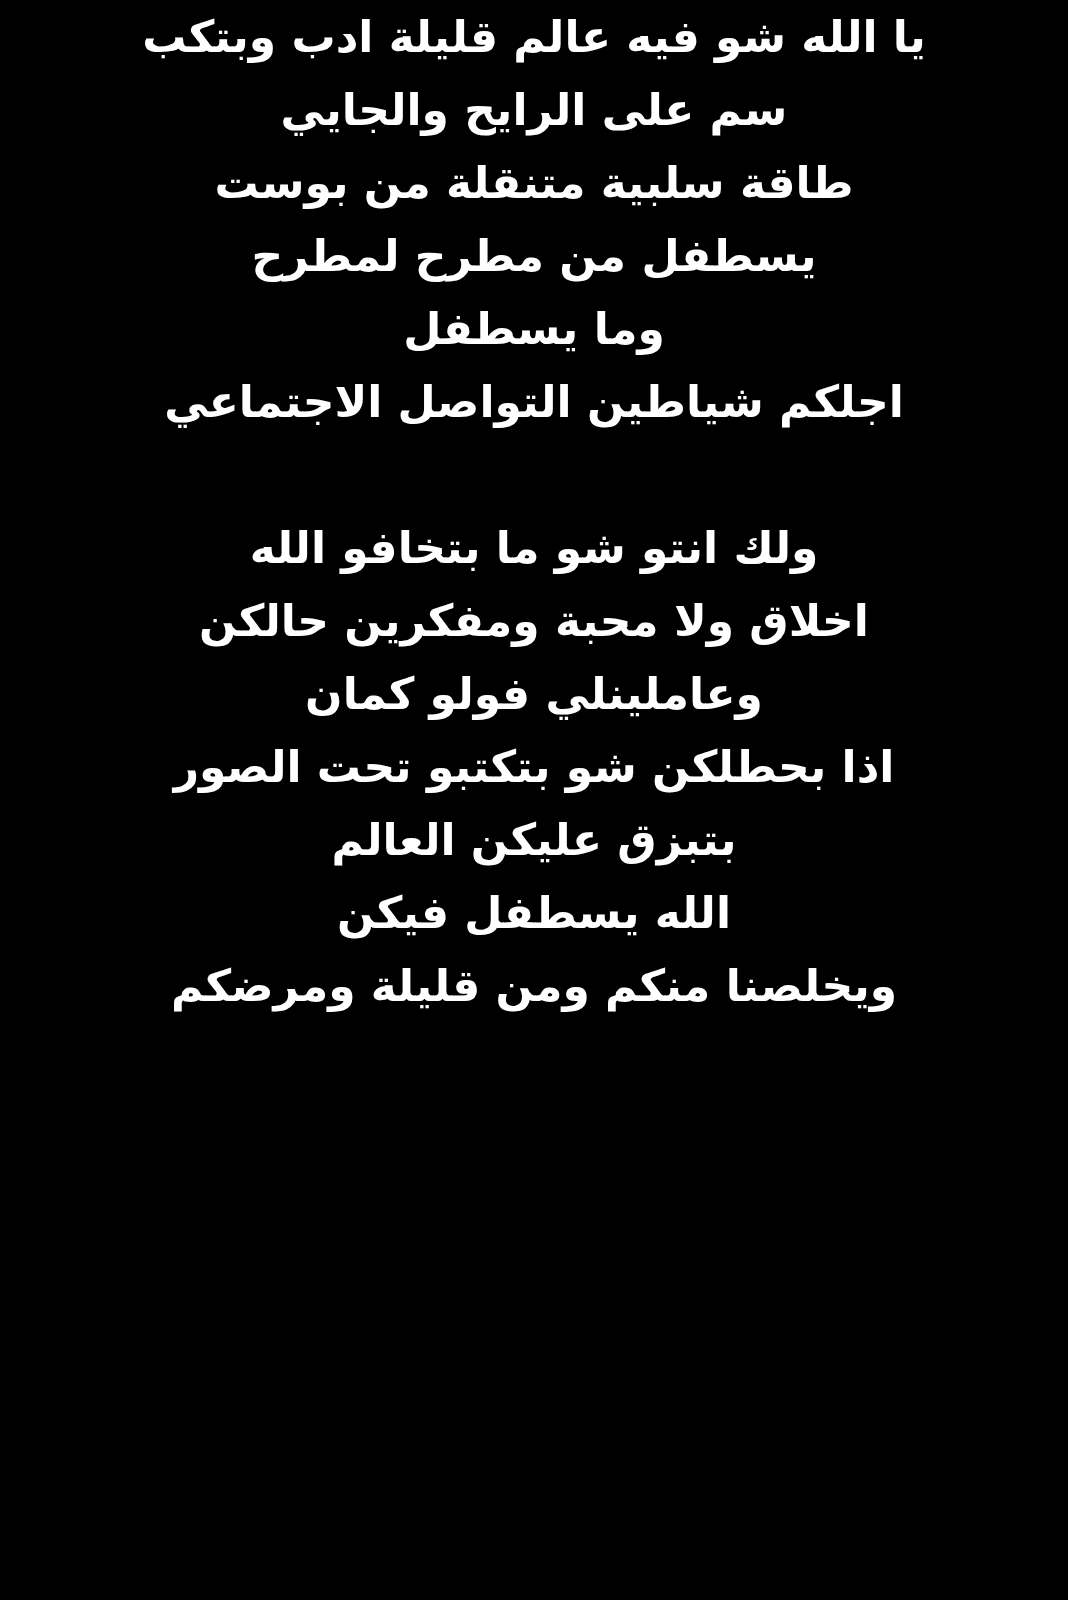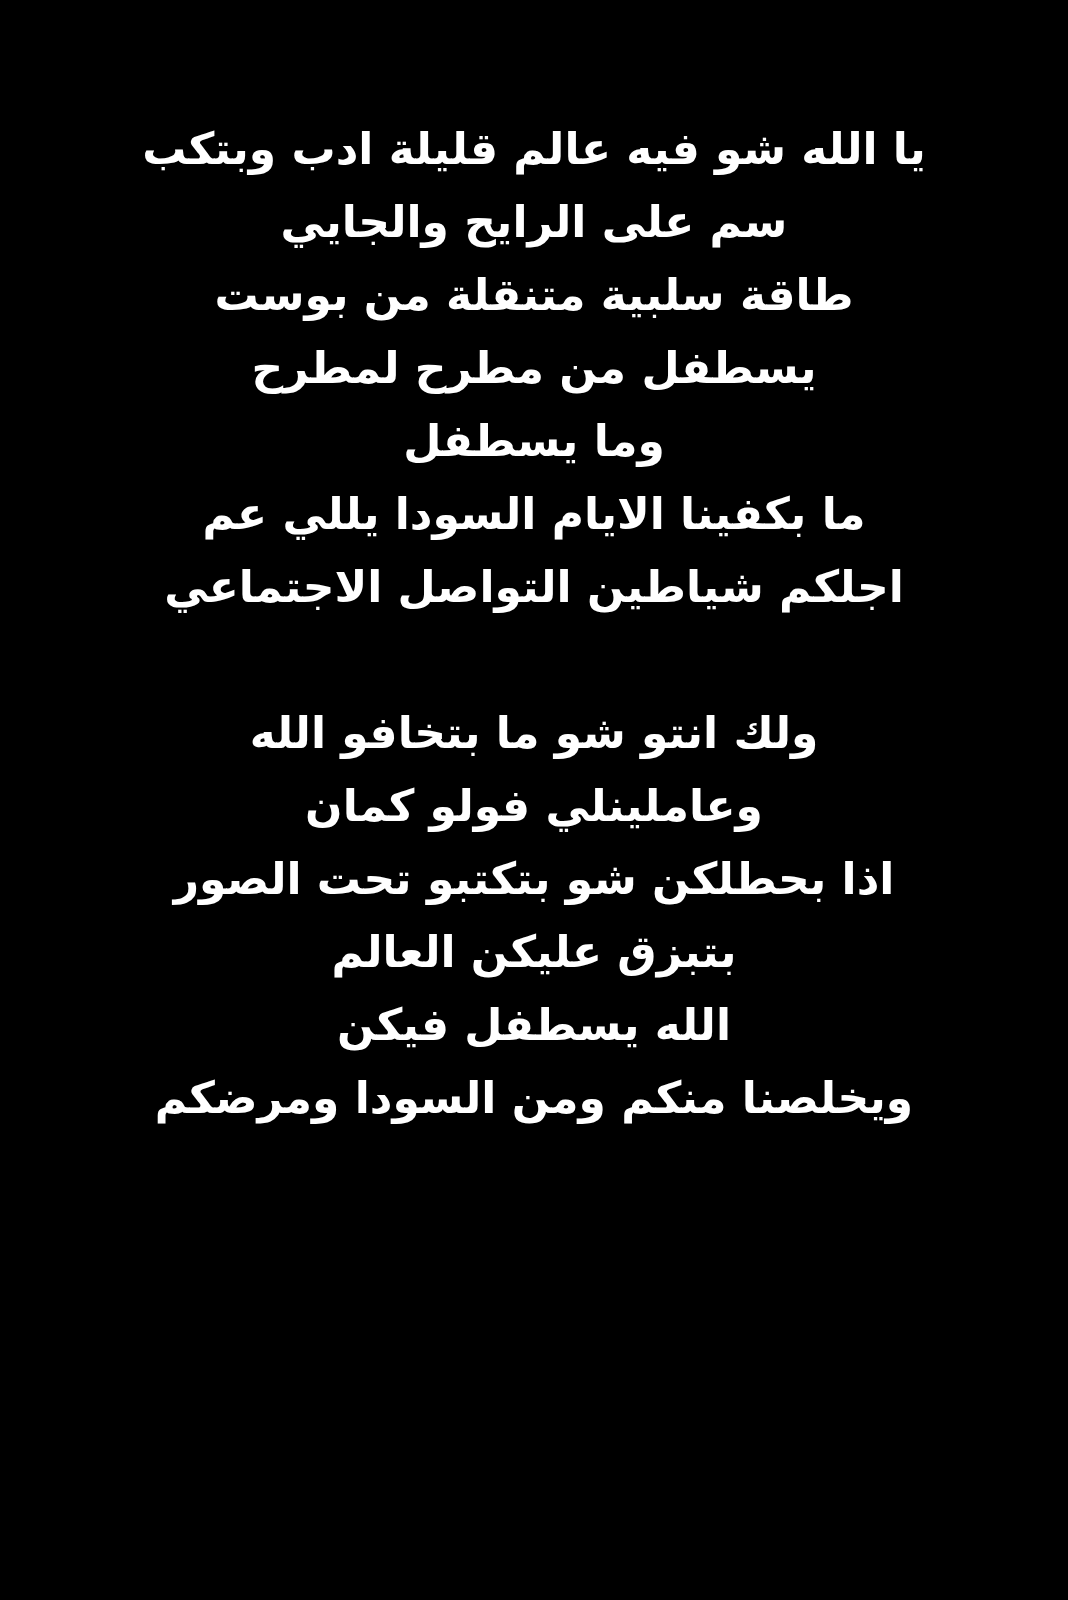--- a/index.html
+++ b/index.html
@@ -11,21 +11,20 @@
     height: 1600px;
     background: #000000;
     overflow: hidden;
     font-family: "DejaVu Sans", sans-serif;
   }
   .canvas {
     width: 1068px;
     height: 1560px;
     background: #000000;
     box-sizing: border-box;
-    padding-top: 112px;
     display: flex;
     justify-content: center;
   }
   .text-block {
     width: 1000px;
     text-align: center;
     color: #ffffff;
     direction: rtl;
     font-weight: bold;
     font-size: 44px;
@@ -47,27 +46,27 @@
 
 <div class="canvas">
   <div class="text-block">
 
     <div class="para">
       <div class="line">يا الله شو فيه عالم قليلة ادب وبتكب</div>
       <div class="line">سم على الرايح والجايي</div>
       <div class="line">طاقة سلبية متنقلة من بوست</div>
       <div class="line">يسطفل من مطرح لمطرح</div>
       <div class="line">وما يسطفل</div>
-      <div class="line">ما بكفينا الايام السودا يللي عم</div>
       <div class="line">اجلكم شياطين التواصل الاجتماعي</div>
     </div>
 
     <div class="para">
       <div class="line">ولك انتو شو ما بتخافو الله</div>
+      <div class="line">اخلاق ولا محبة ومفكرين حالكن</div>
       <div class="line">وعاملينلي فولو كمان</div>
       <div class="line">اذا بحطلكن شو بتكتبو تحت الصور</div>
       <div class="line">بتبزق عليكن العالم</div>
       <div class="line">الله يسطفل فيكن</div>
-      <div class="line">ويخلصنا منكم ومن السودا ومرضكم</div>
+      <div class="line">ويخلصنا منكم ومن قليلة ومرضكم</div>
     </div>
 
   </div>
 </div>
 
 </body></html>

